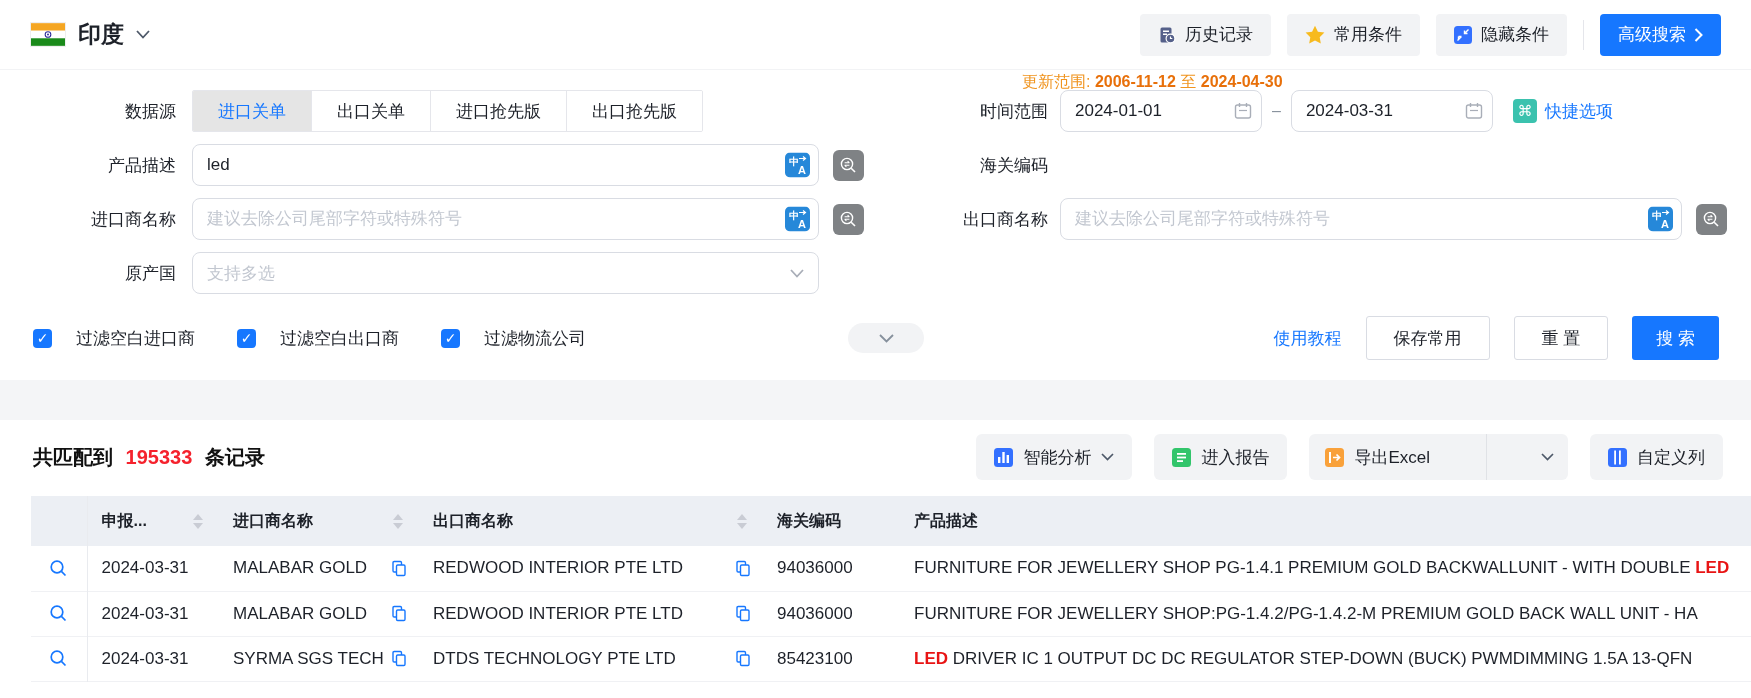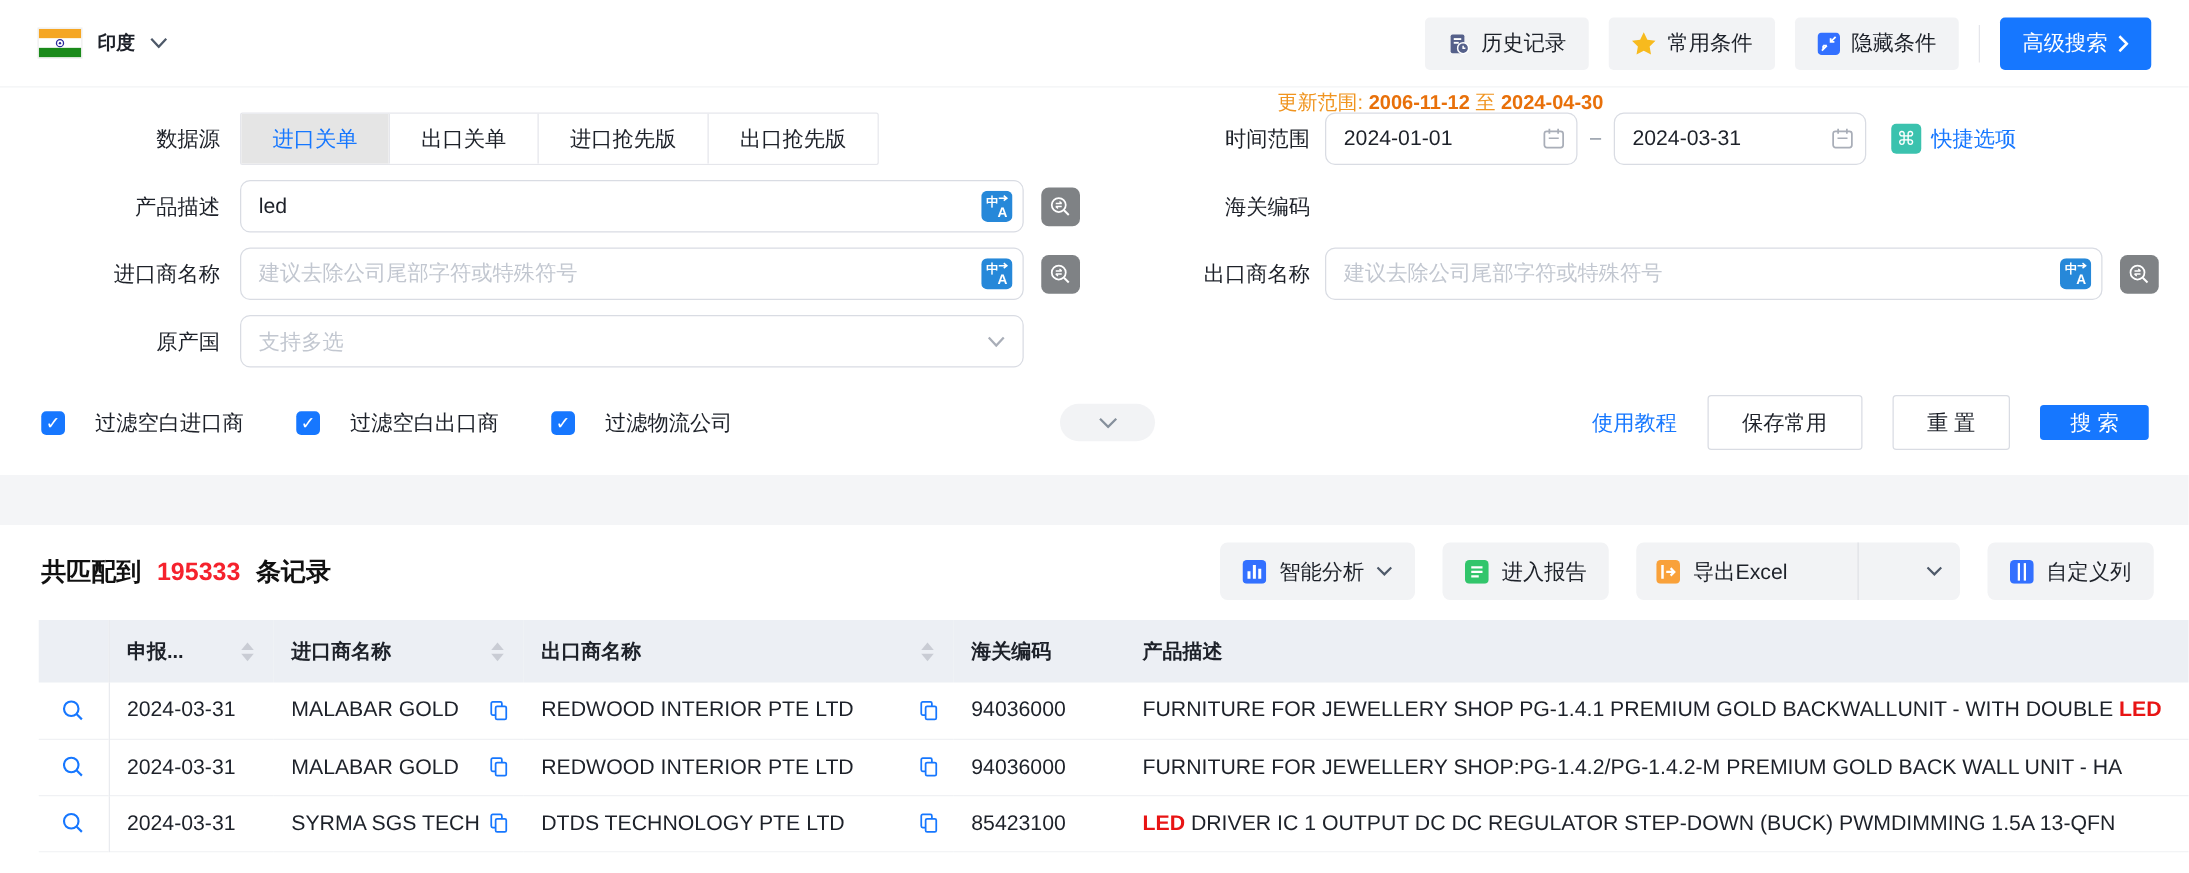--- a/index.html
+++ b/index.html
@@ -11,21 +11,21 @@
   }
   *{box-sizing:border-box; margin:0; padding:0;}
   html,body{width:1751px; height:698px; overflow:hidden; background:#fff;
     font-family:"Liberation Sans","DejaVu Sans",sans-serif; color:#1d2129;}
   button{font-family:inherit; cursor:pointer;}
   input{font-family:inherit;}
 
   
   .topbar{height:70px; display:flex; align-items:center; padding:0 30px;
     border-bottom:1px solid #f2f3f5;}
-  .country{display:flex; align-items:center; gap:12px; font-size:15px; font-weight:600; cursor:pointer;}
+  .country{display:flex; align-items:center; gap:12px; font-size:23px; font-weight:600; cursor:pointer;}
   .flag{width:36px; height:25px; border:1px solid #eee; display:block;}
   .topbar-right{margin-left:auto; display:flex; align-items:center; gap:16px;}
   .top-btn{display:flex; align-items:center; gap:9px; background:#f2f3f5; border:none;
     border-radius:4px; height:42px; padding:0 18px; font-size:17px; color:#1d2129;}
   .vdiv{width:1px; height:30px; background:#e5e6eb;}
   .adv-btn{display:flex; align-items:center; gap:8px; background:var(--accent-blue); color:#fff;
     border:none; border-radius:4px; height:42px; padding:0 18px; font-size:17px;}
 
   
   .form{position:relative; padding:20px 0 20px 0;}
@@ -72,21 +72,21 @@
   .chkbox{width:19px; height:19px; border-radius:4px; background:var(--accent-blue); position:relative; flex:none;}
   .chkbox::after{content:"✓"; position:absolute; inset:0; color:#fff; font-size:14px; font-weight:700;
     display:flex; align-items:center; justify-content:center;}
   .chk span{font-size:17px;}
   .collapse-pill{position:absolute; left:848px; top:50%; transform:translateY(-50%); width:76px; height:30px;
     border-radius:15px; background:#f2f3f5; border:none; display:flex; align-items:center; justify-content:center;}
   .form-actions{margin-left:auto; display:flex; align-items:center; gap:24px; padding-right:32px;}
   .link{color:var(--accent-blue); font-size:17px; cursor:pointer; white-space:nowrap;}
   .btn-plain{height:44px; padding:0 27px; border:1px solid #d9dce3; border-radius:3px; background:#fff;
     font-size:17px; color:#1d2129; white-space:nowrap;}
-  .btn-primary{height:28px; padding:0 24px; border:none; border-radius:3px; background:var(--accent-blue);
+  .btn-primary{height:44px; padding:0 24px; border:none; border-radius:3px; background:var(--accent-blue);
     color:#fff; font-size:17px; white-space:nowrap;}
 
   .band{height:40px; background:#f4f5f7;}
 
   
   .results{padding-top:14px;}
   .res-head{display:flex; align-items:center; padding:0 28px 0 33px;}
   .count{font-size:20px; font-weight:700; color:#111;}
   .count .num{color:var(--red); margin:0 7px;}
   .res-actions{margin-left:auto; display:flex; align-items:center; gap:22px;}

